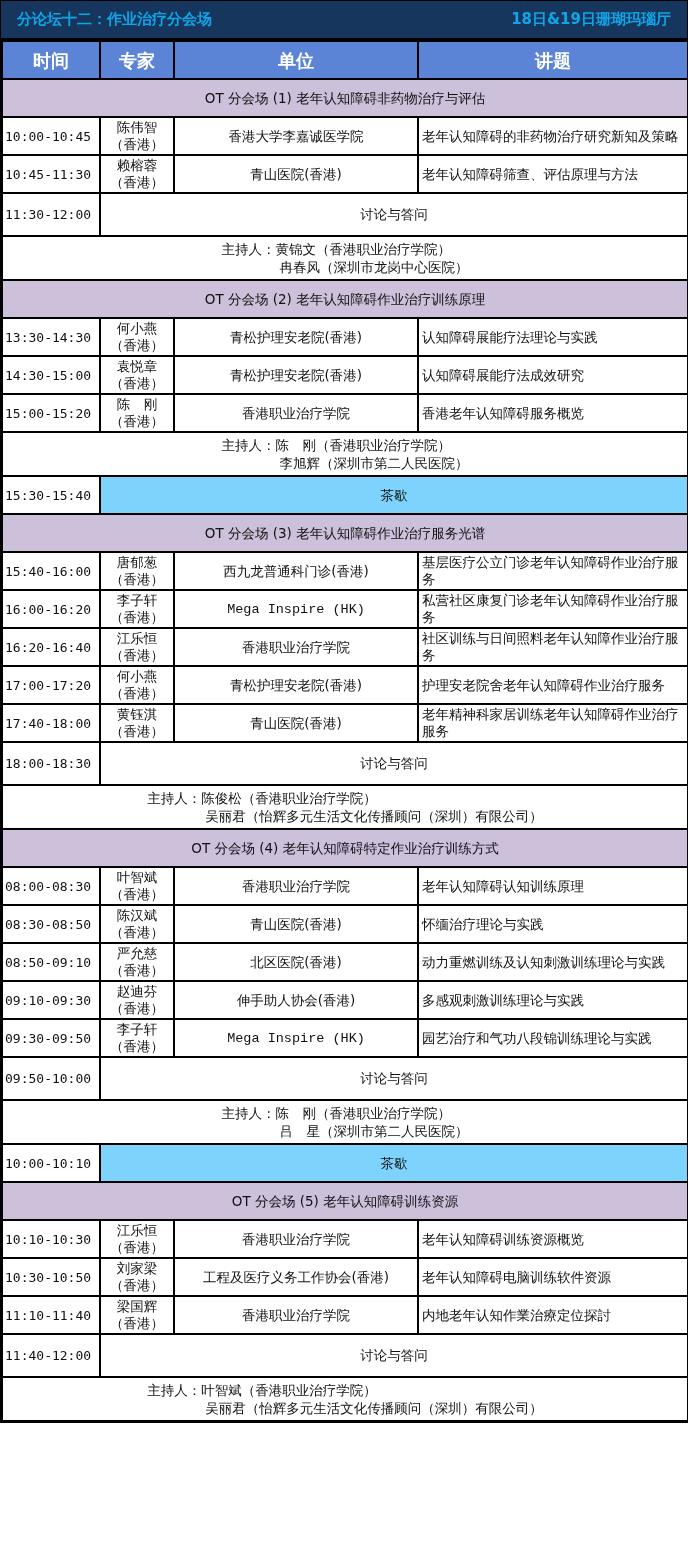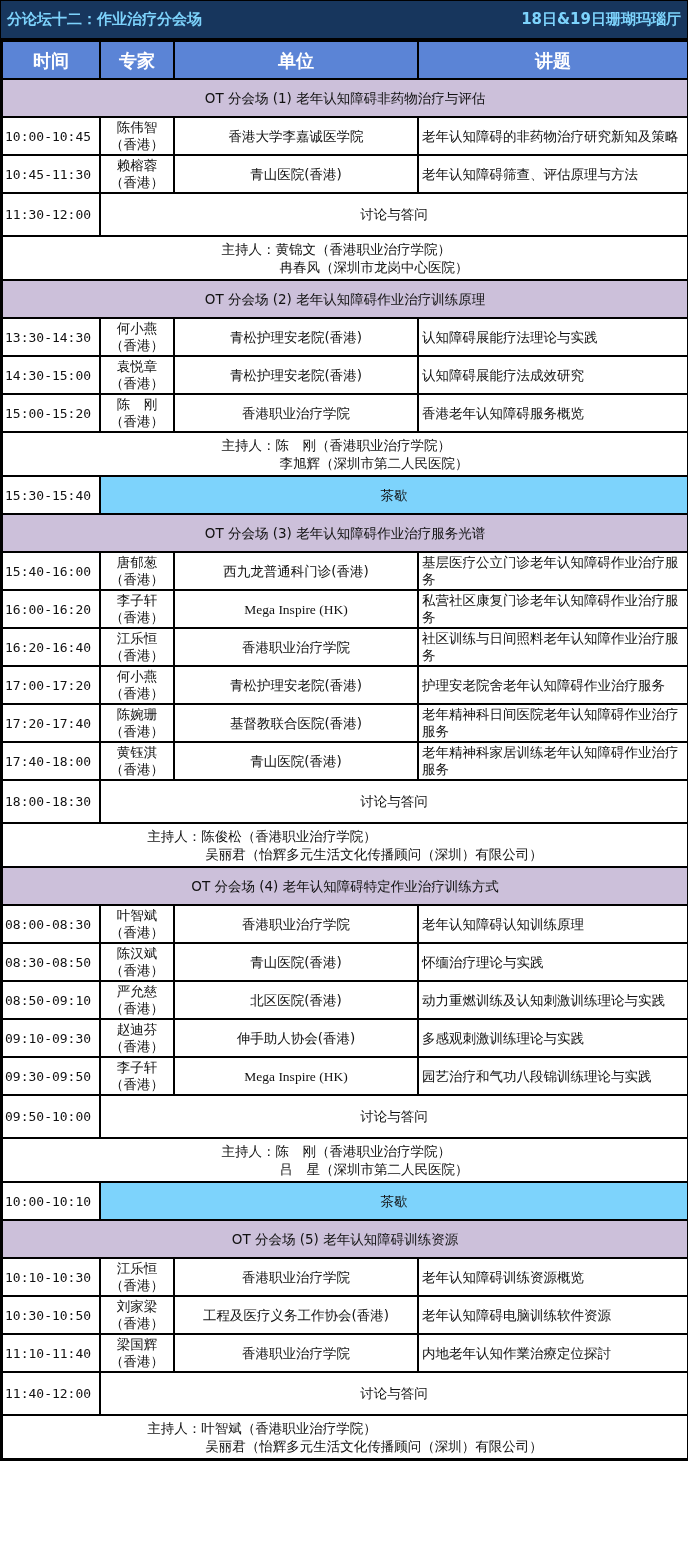--- a/index.html
+++ b/index.html
@@ -1,35 +1,35 @@
 <!DOCTYPE html>
 <html><head>
 <meta charset="utf-8">
 <style>
   html, body { margin:0; padding:0; background:#fff; }
   body { width:688px; height:1556px; overflow:hidden; font-family:"DejaVu Sans","Liberation Sans",sans-serif; color:#111; }
   .wrap { width:686px; border:1px solid #000; }
-  .titlebar { height:37px; background:#17365d; color:#7dd3fc; display:flex; align-items:center; justify-content:space-between; padding:0 6px; font-weight:bold; font-size:15px; border-bottom:2px solid #000; box-sizing:border-box; height:39px; }
+  .titlebar { height:37px; background:#17365d; color:#0ea5e9; display:flex; align-items:center; justify-content:space-between; padding:0 16px; font-weight:bold; font-size:15px; border-bottom:2px solid #000; box-sizing:border-box; height:39px; }
   table { border-collapse:collapse; width:686px; table-layout:fixed; }
   td, th { border:2px solid #000; padding:0 3px; font-size:13.5px; line-height:17px; }
   th { background:#5b84d6; color:#fff; height:36px; font-weight:bold; font-size:18px; }
   .sec td { background:#ccc0da; text-align:center; height:36px; }
   .time { font-family:"DejaVu Sans Mono","Liberation Mono",monospace; font-size:13px; white-space:nowrap; padding:0 2px; }
   .spk { text-align:center; line-height:17px; }
   .unit { text-align:center; }
   .topic { text-align:left;font-family:Liberation Serif, serif; }
   tr.r td { height:36px; }
   .disc td.c { text-align:center;border-radius:8px; }
   tr.disc td { height:41px; }
   .break td.c { background:#7dd3fc; text-align:center; }
   tr.break td { height:36px; }
   .mod td { text-align:center; height:42px; line-height:18px; }
   .mod .lines { display:inline-block; text-align:left; }
   .mod .l2 { padding-left:58px; }
-  .mono { font-family:Liberation Serif, serif; }
+  .mono { font-family:Liberation Mono, monospace; }
 </style>
 </head>
 <body>
 
 <div class="wrap">
   <div class="titlebar">
     <span>分论坛十二：作业治疗分会场</span>
     <span>18日&amp;19日珊瑚玛瑙厅</span>
   </div>
   <table>
@@ -146,29 +146,20 @@
         <tr class="r">
           <td class="time">17:00-17:20</td>
           <td class="spk">
             <div>何小燕</div>
             <div>（香港）</div>
           </td>
           <td class="unit">青松护理安老院(香港)</td>
           <td class="topic">护理安老院舍老年认知障碍作业治疗服务</td>
         </tr>
         <tr class="r">
-          <td class="time">17:20-17:40</td>
-          <td class="spk">
-            <div>陈婉珊</div>
-            <div>（香港）</div>
-          </td>
-          <td class="unit">基督教联合医院(香港)</td>
-          <td class="topic">老年精神科日间医院老年认知障碍作业治疗服务</td>
-        </tr>
-        <tr class="r">
           <td class="time">17:40-18:00</td>
           <td class="spk">
             <div>黄钰淇</div>
             <div>（香港）</div>
           </td>
           <td class="unit">青山医院(香港)</td>
           <td class="topic">老年精神科家居训练老年认知障碍作业治疗服务</td>
         </tr>
         <tr class="disc">
           <td class="time">18:00-18:30</td>

